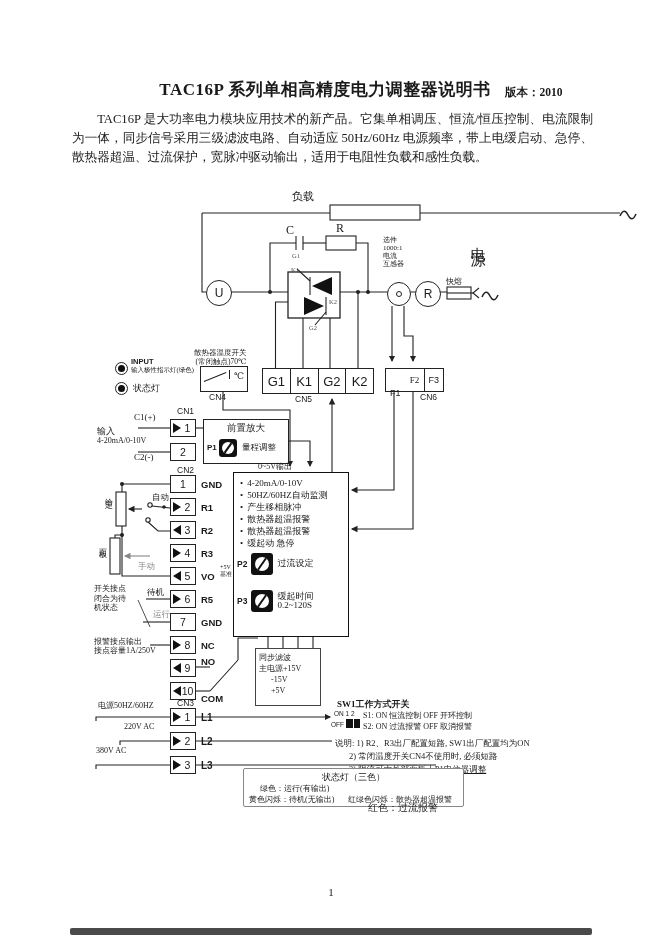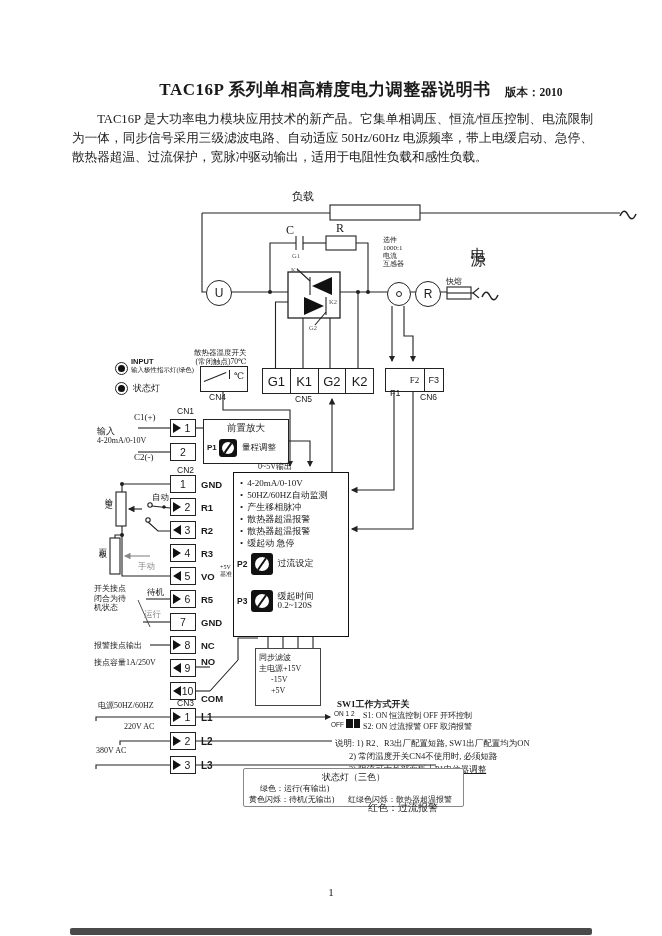--- a/index.html
+++ b/index.html
@@ -310,25 +310,25 @@
         <span class="num">10</span>
       </span>
       <span class="tlab" style="position:relative;top:7px;">COM</span>
     </div>
 
   <div class="abs vtext" style="left:102px;top:492px;font-size:8px;letter-spacing:2px;">给定</div>
   <div class="abs vtext" style="left:96px;top:542px;font-size:8px;letter-spacing:2px;">面板</div>
   <div class="abs fs85" style="left:152px;top:492px;">自动</div>
   <div class="abs fs85 gray" style="left:138px;top:561px;">手动</div>
   <div class="abs fs85" style="left:147px;top:587px;">待机</div>
-  <div class="abs fs85 gray" style="left:144px;top:609px;">运行</div>
+  <div class="abs fs85 gray" style="left:153px;top:609px;">运行</div>
   <div class="abs pre" style="left:94px;top:584px;font-size:8px;line-height:9.5px;">开关接点
 闭合为待
 机状态</div>
-  <div class="abs pre" style="left:94px;top:637px;font-size:8px;line-height:17px;">报警接点输出
+  <div class="abs pre" style="left:94px;top:637px;font-size:8px;line-height:9px;">报警接点输出
 接点容量1A/250V</div>
 
   <div class="ctrlbox">
     <div class="feat">
       <div>4-20mA/0-10V</div>
       <div>50HZ/60HZ自动监测</div>
       <div>产生移相脉冲</div>
       <div>散热器超温报警</div>
       <div>散热器超温报警</div>
       <div>缓起动 急停</div>

